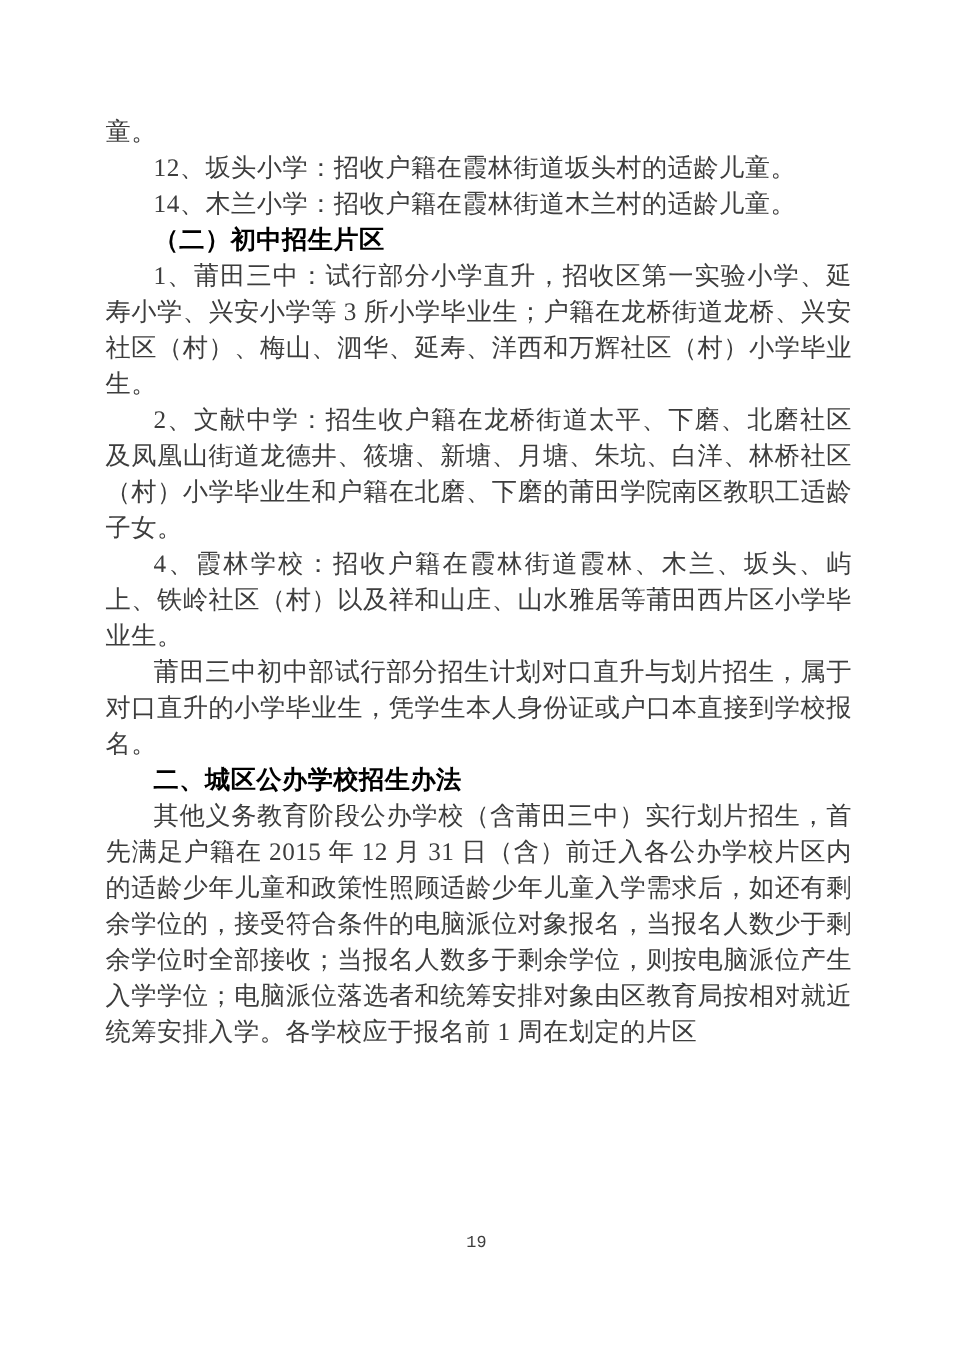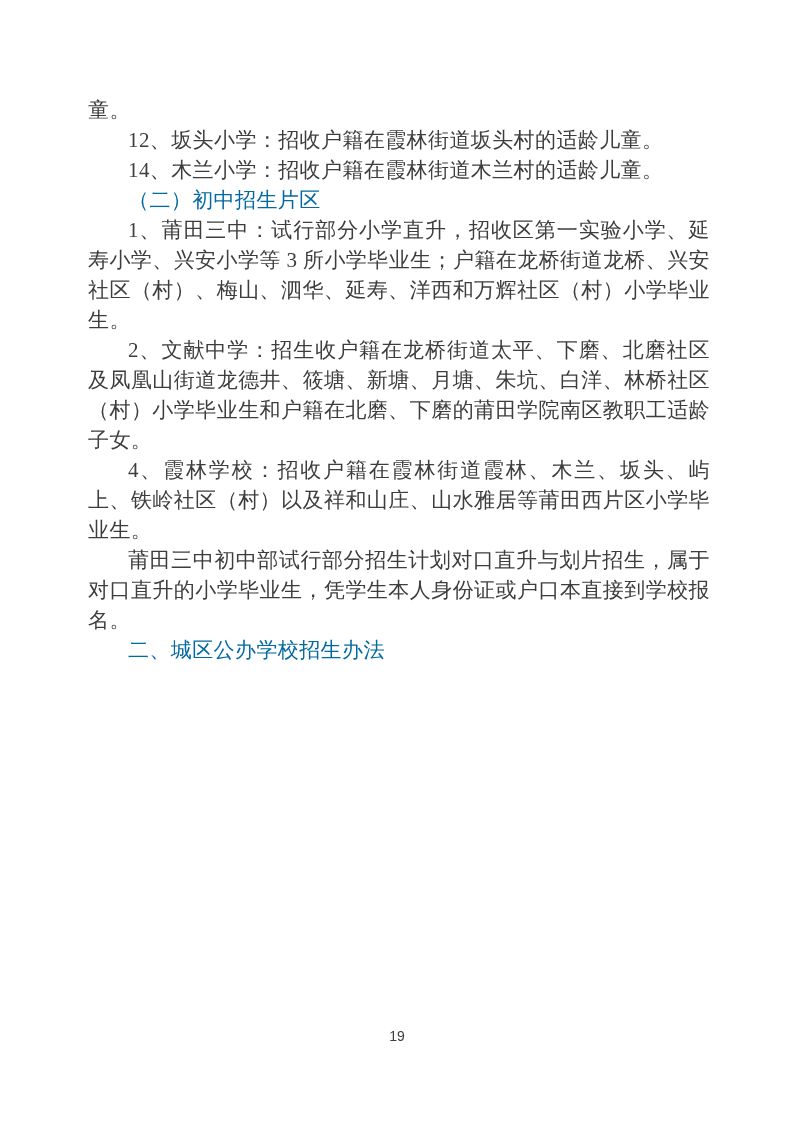--- a/index.html
+++ b/index.html
@@ -36,43 +36,44 @@
   }
   .para {
     margin: 0;
     padding: 0;
     text-indent: 40px;
   }
   .para.cont {
     text-indent: 0;
   }
   .para.heading {
-    font-weight: normal;
-    color: #0369a1;
+    font-weight: bold;
+    color: #000000;
   }
   .page-number {
     position: absolute;
     top: 1028px;
     left: 0;
     width: 794px;
     text-align: center;
     font-size: 14px;
     color: #3d3d3d;
-    font-family: Liberation Sans, sans-serif;
+    font-family: Liberation Mono, monospace;
   }
 </style>
 </head>
 <body>
 
 <div class="page">
   <div class="text-block">
     <p class="para cont">童。</p>
     <p class="para">12、坂头小学：招收户籍在霞林街道坂头村的适龄儿童。</p>
     <p class="para">14、木兰小学：招收户籍在霞林街道木兰村的适龄儿童。</p>
     <p class="para heading">（二）初中招生片区</p>
     <p class="para">1、莆田三中：试行部分小学直升，招收区第一实验小学、延寿小学、兴安小学等 3 所小学毕业生；户籍在龙桥街道龙桥、兴安社区（村）、梅山、泗华、延寿、洋西和万辉社区（村）小学毕业生。</p>
     <p class="para">2、文献中学：招生收户籍在龙桥街道太平、下磨、北磨社区及凤凰山街道龙德井、筱塘、新塘、月塘、朱坑、白洋、林桥社区（村）小学毕业生和户籍在北磨、下磨的莆田学院南区教职工适龄子女。</p>
     <p class="para">4、霞林学校：招收户籍在霞林街道霞林、木兰、坂头、屿上、铁岭社区（村）以及祥和山庄、山水雅居等莆田西片区小学毕业生。</p>
     <p class="para">莆田三中初中部试行部分招生计划对口直升与划片招生，属于对口直升的小学毕业生，凭学生本人身份证或户口本直接到学校报名。</p>
     <p class="para heading">二、城区公办学校招生办法</p>
+    <p class="para">其他义务教育阶段公办学校（含莆田三中）实行划片招生，首先满足户籍在 2015 年 12 月 31 日（含）前迁入各公办学校片区内的适龄少年儿童和政策性照顾适龄少年儿童入学需求后，如还有剩余学位的，接受符合条件的电脑派位对象报名，当报名人数少于剩余学位时全部接收；当报名人数多于剩余学位，则按电脑派位产生入学学位；电脑派位落选者和统筹安排对象由区教育局按相对就近统筹安排入学。各学校应于报名前 1 周在划定的片区</p>
   </div>
   <div class="page-number">19</div>
 </div>
 
 </body></html>

